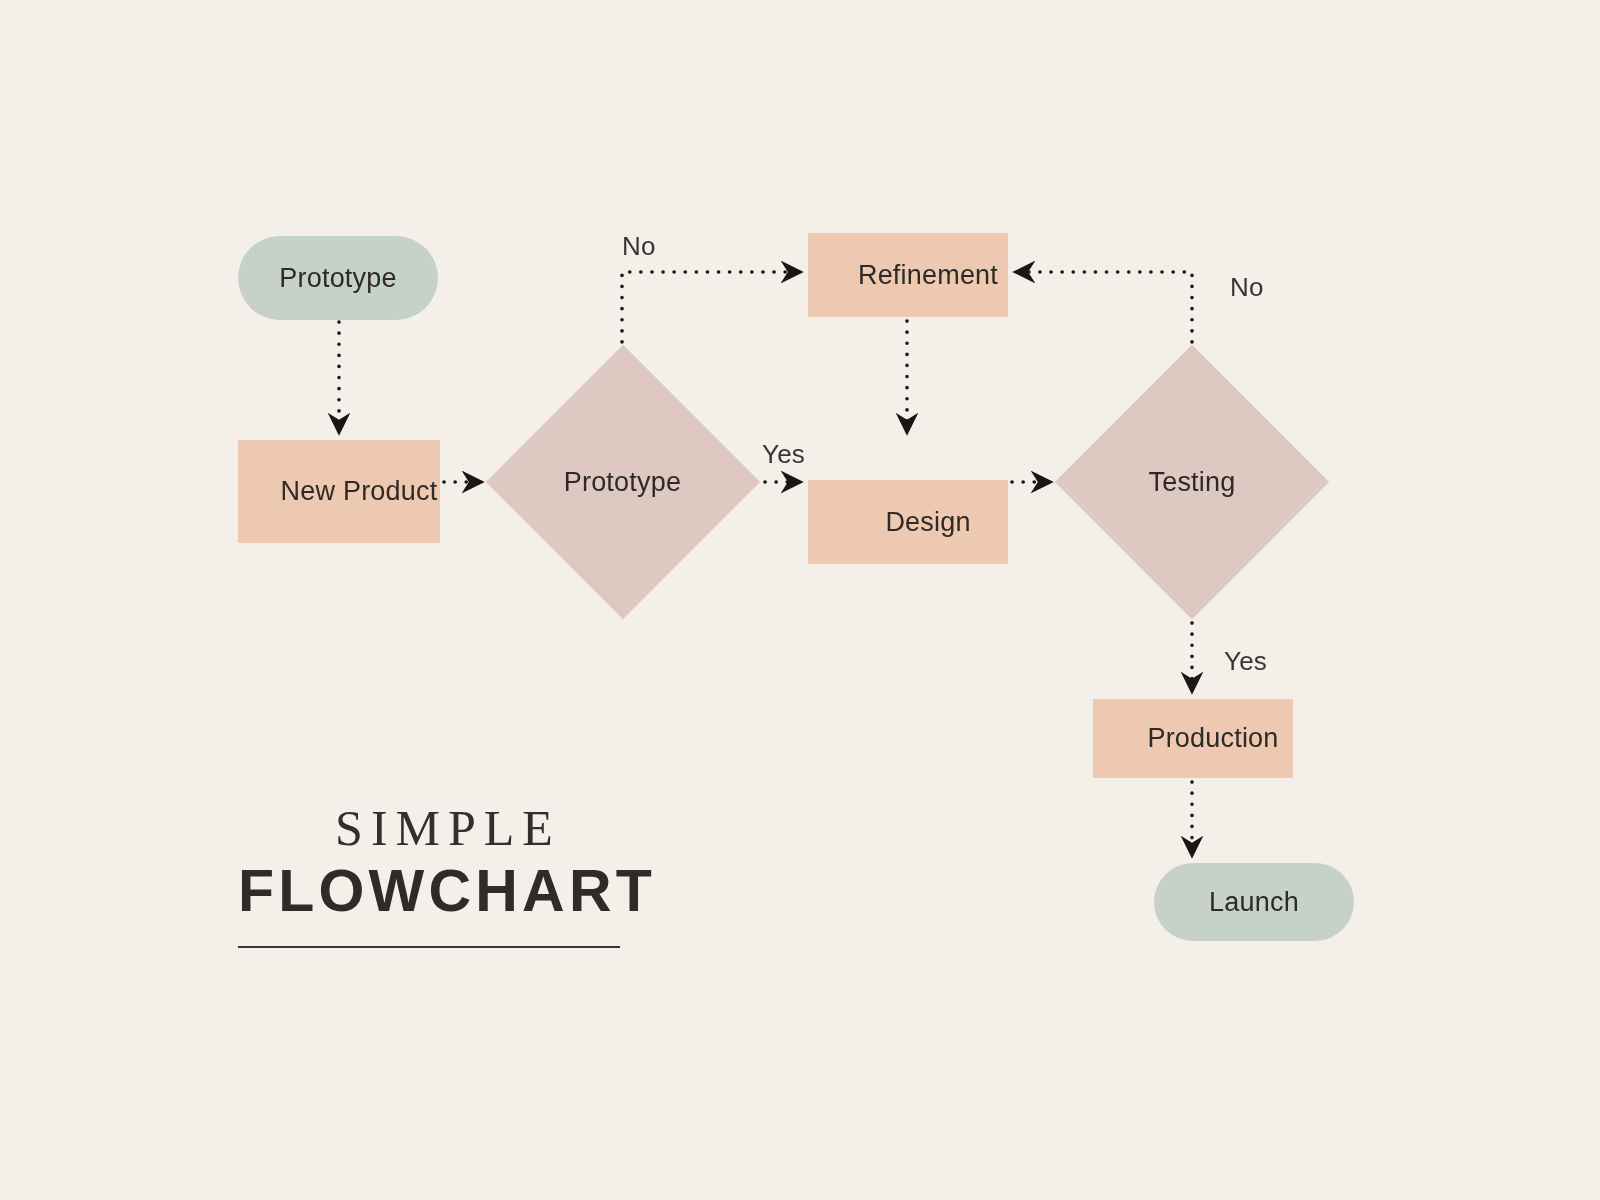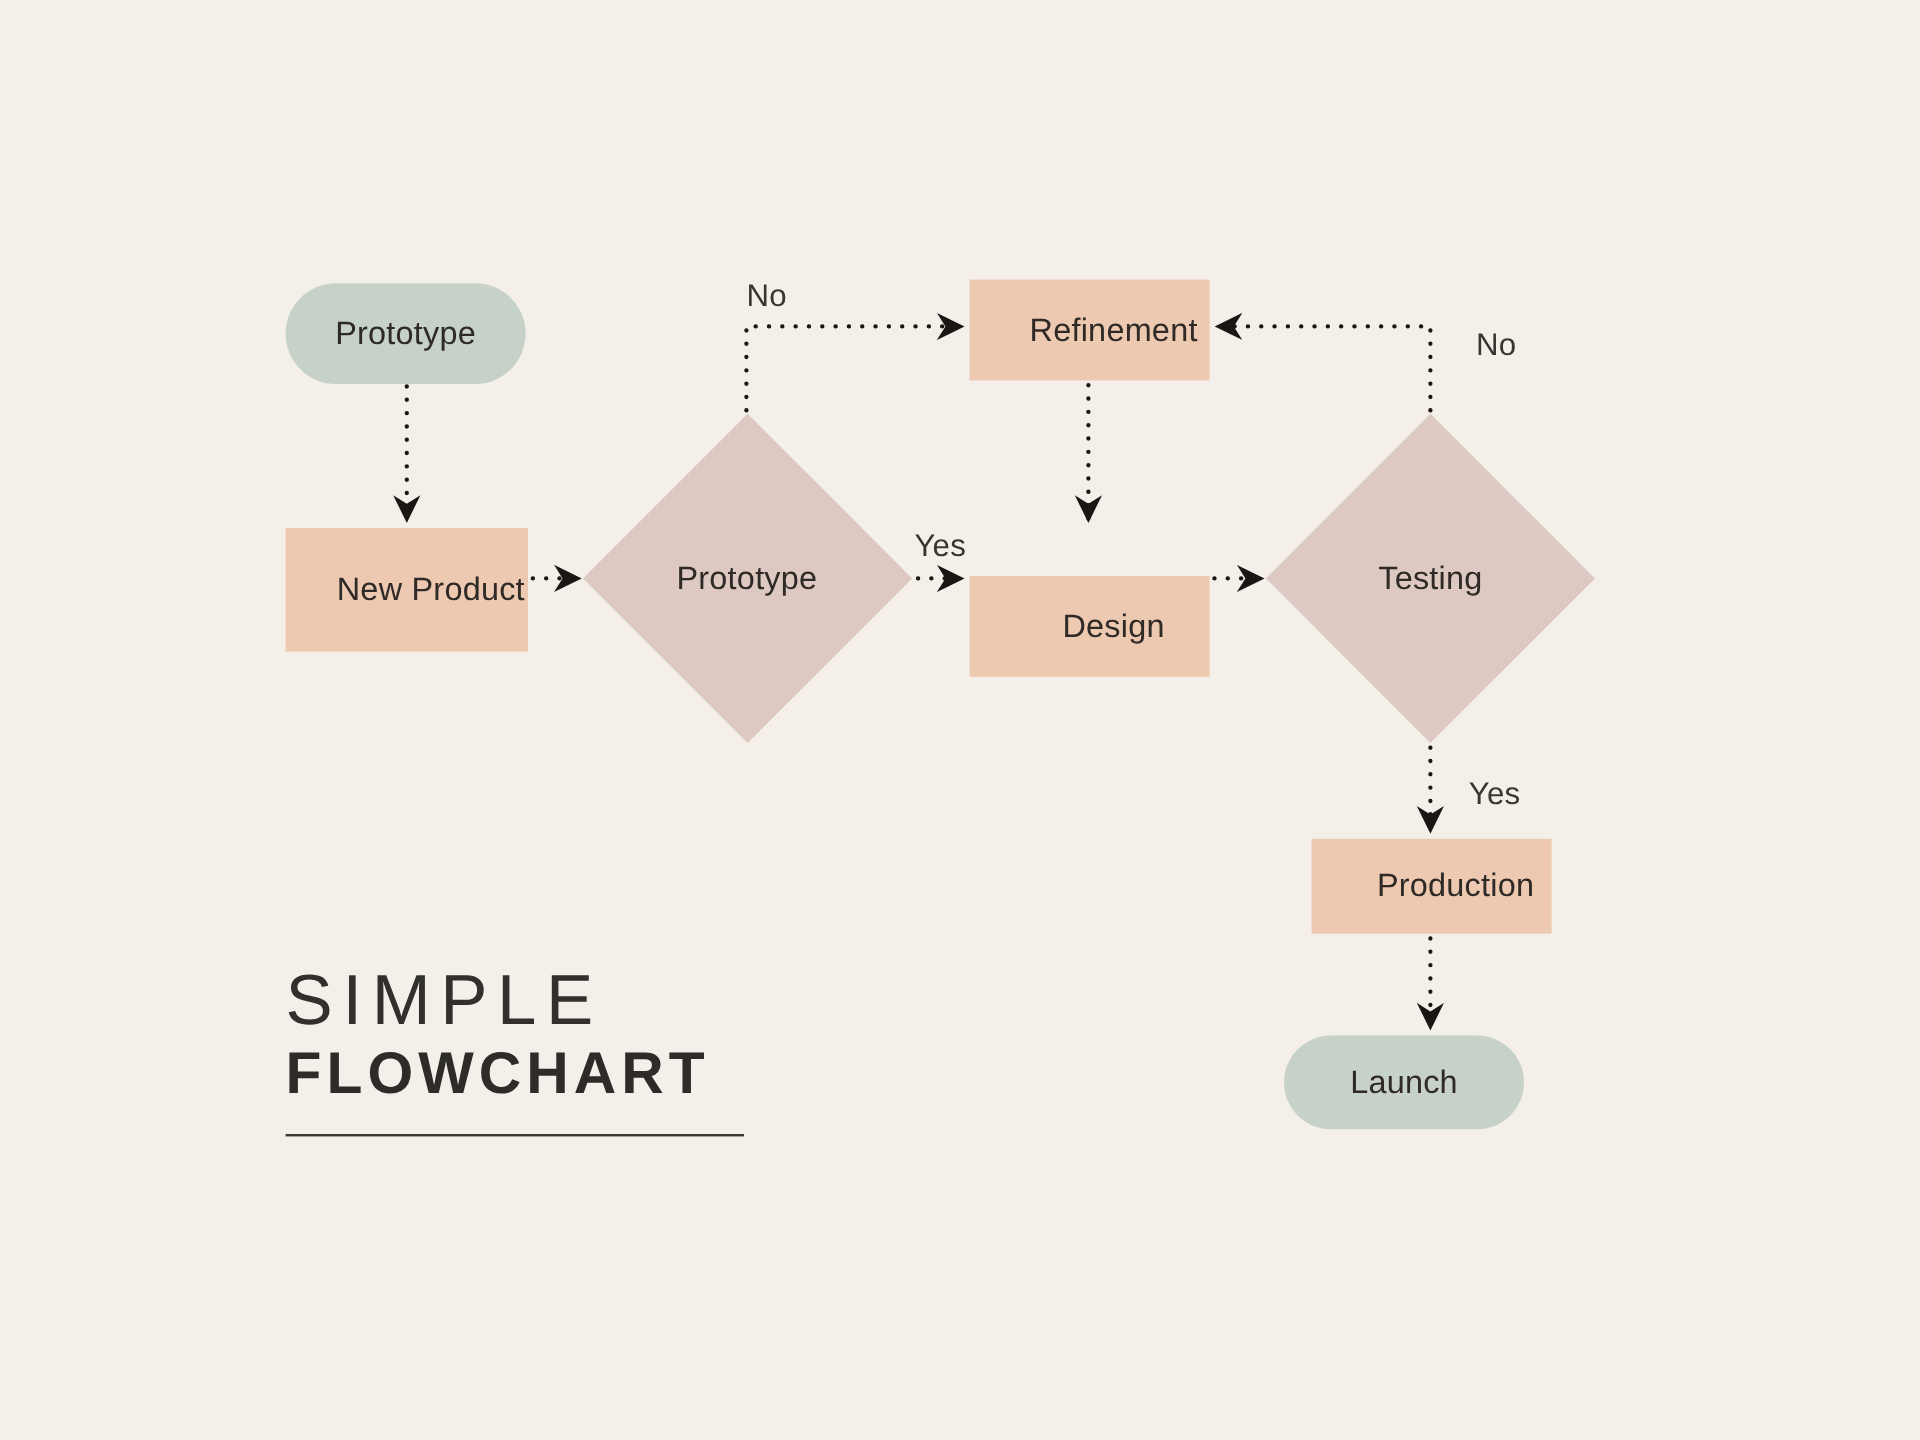--- a/index.html
+++ b/index.html
@@ -65,30 +65,31 @@
     letter-spacing: 0.2px;
     white-space: nowrap;
   }
   #title-block {
     position: absolute;
     left: 238px;
     top: 800px;
     width: 420px;
   }
   #title-line1 {
-    font-family: Liberation Sans, sans-serif;
-    font-size: 59px;
+    font-family: Liberation Serif, serif;
+    font-size: 50px;
     font-weight: 300;
     letter-spacing: 8px;
     color: #32302d;
     line-height: 1.12;
+    text-align: center;
   }
   #title-line2 {
     font-family: "Liberation Sans", sans-serif;
-    font-size: 49px;
+    font-size: 59px;
     font-weight: 700;
     letter-spacing: 4.2px;
     color: #2e2c29;
     line-height: 1.12;
     margin-top: 2px;
   }
   #title-rule {
     margin-top: 22px;
     width: 382px;
     height: 2px;
@@ -150,21 +151,21 @@
   </div>
 
   <div class="node decision" style="left:1095px; top:385px; width:194px; height:194px;">
     <span>Testing</span>
   </div>
 
   <div class="node process" style="left:1093px; top:699px; width:200px; height:79px;">
     <span>Production</span>
   </div>
 
-  <div class="node terminal" style="left:1070px; top:863px; width:200px; height:78px;justify-content:center;">
+  <div class="node terminal" style="left:1154px; top:863px; width:200px; height:78px;justify-content:center;">
     <span>Launch</span>
   </div>
 
   <div class="edge-label" style="left:622px; top:231px;">No</div>
   <div class="edge-label" style="left:762px; top:439px;">Yes</div>
   <div class="edge-label" style="left:1230px; top:272px;">No</div>
   <div class="edge-label" style="left:1224px; top:646px;">Yes</div>
 
   <div id="title-block">
     <div id="title-line1">SIMPLE</div>

